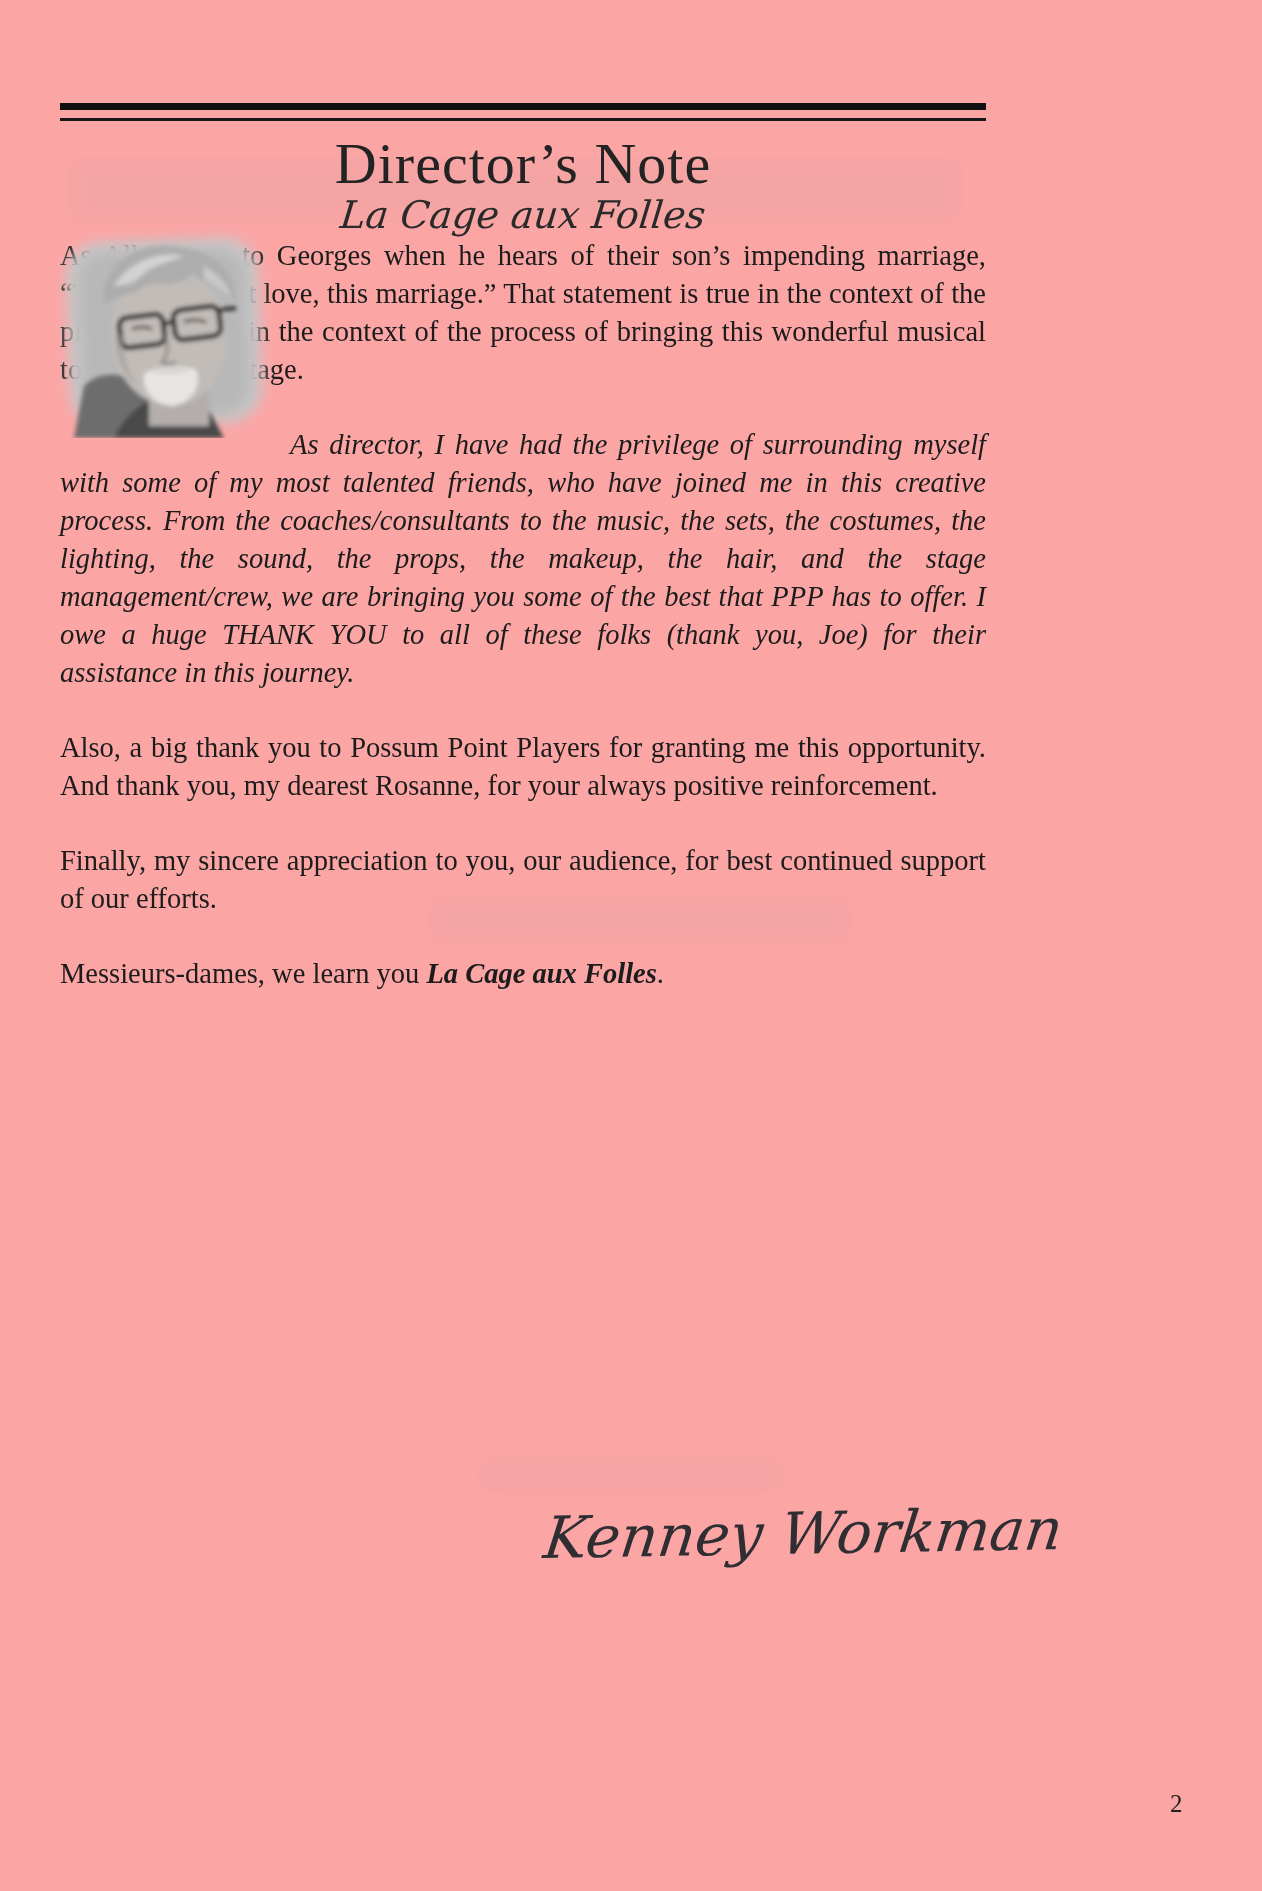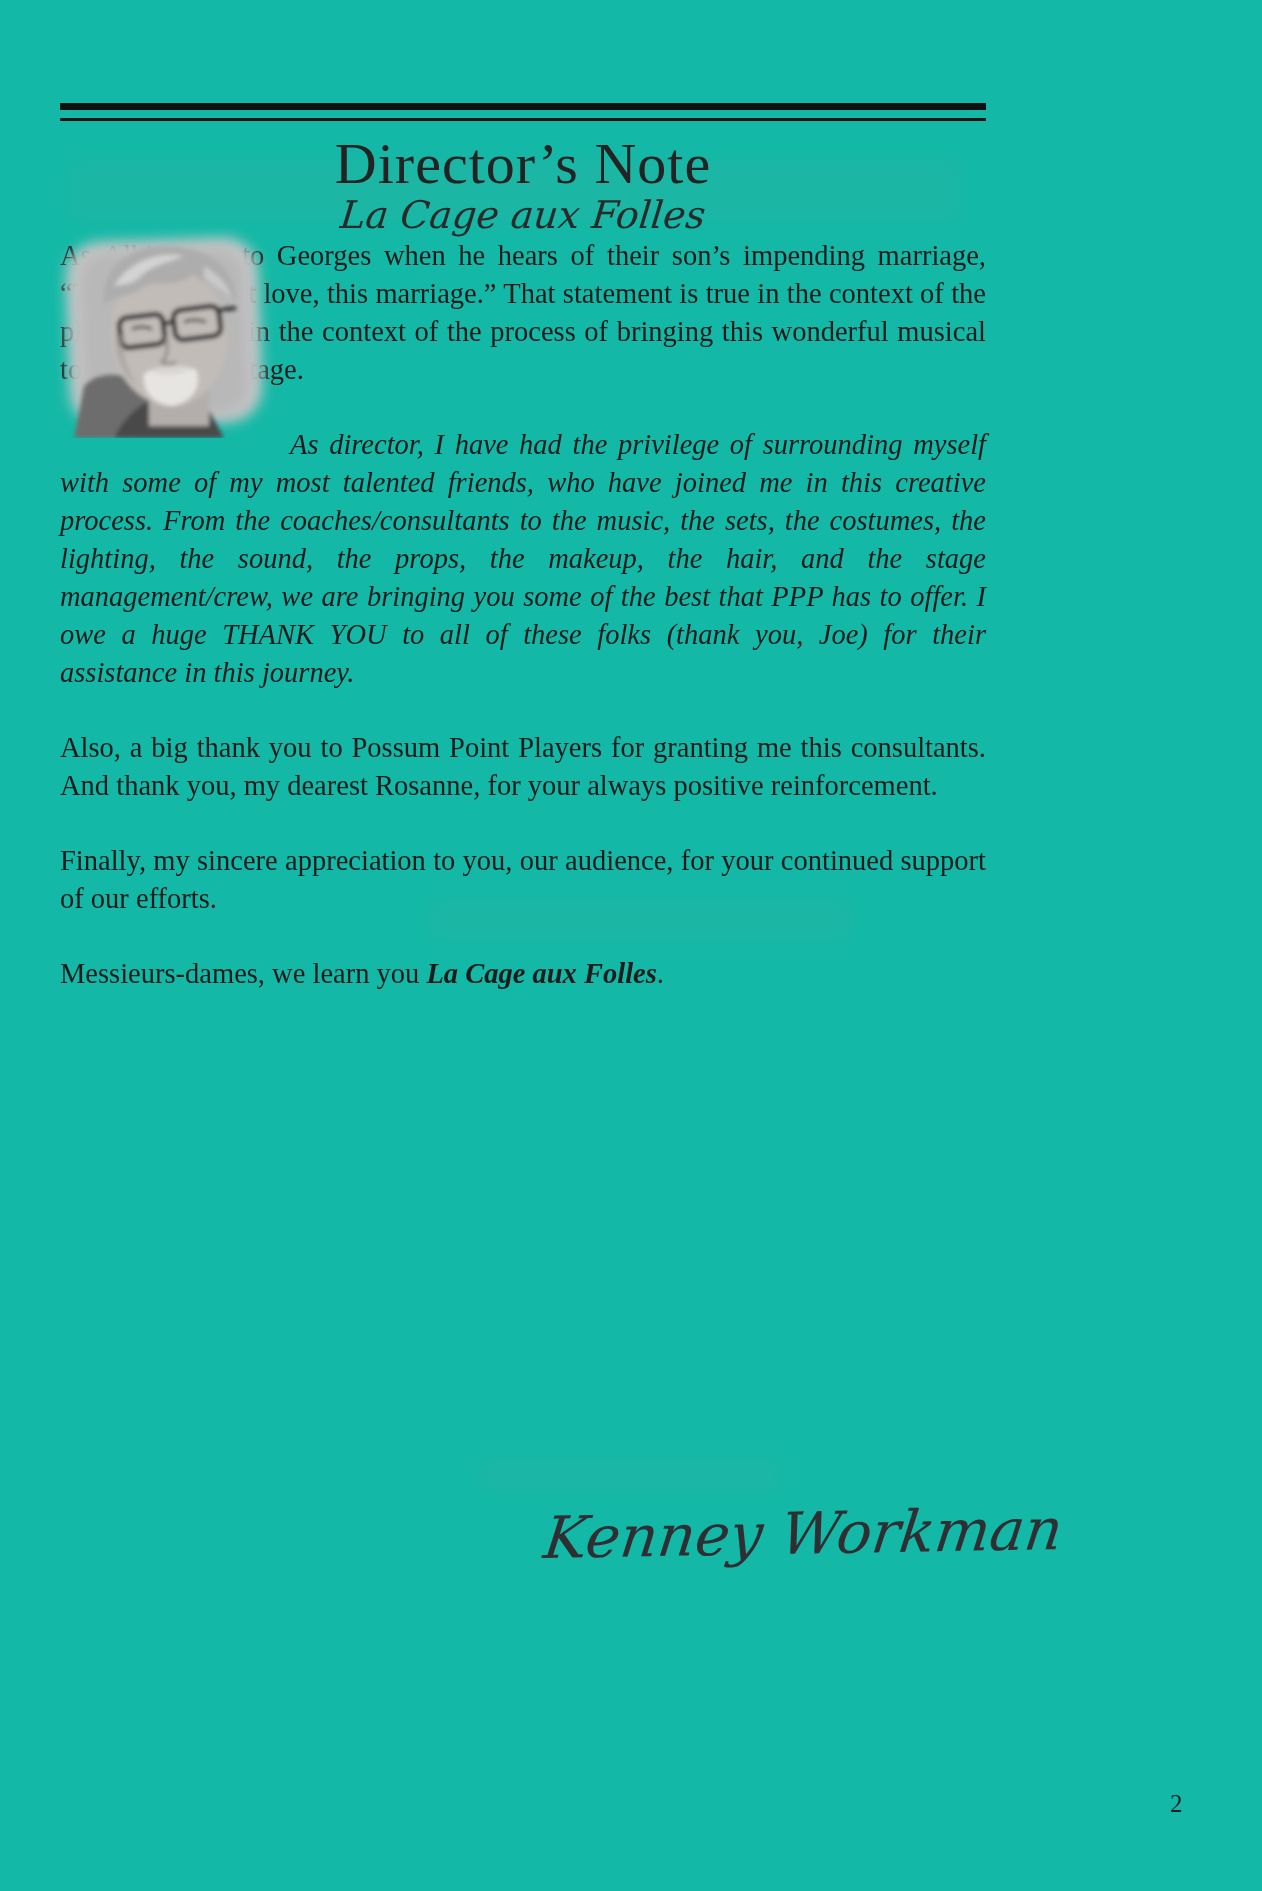--- a/index.html
+++ b/index.html
@@ -4,21 +4,21 @@
 <style>
   html,body{margin:0;padding:0;}
   body{
     width:1262px;height:1891px;
     background:#ffffff;
     font-family:"Liberation Serif", serif;
     color:#1b1b1b;
     position:relative;
     overflow:hidden;
   }
-  .page{position:absolute;inset:0;background:#14b8a6;}
+  .page{position:absolute;inset:0;background:#fca5a5;}
   
   .ghost{position:absolute;background:#9a9a9a;opacity:0.06;filter:blur(6px);border-radius:8px;}
 
   .rule-thick{position:absolute;left:60px;top:103px;width:926px;height:7px;background:#101010;}
   .rule-thin{position:absolute;left:60px;top:118px;width:926px;height:3px;background:#161616;}
 
   .content{position:absolute;left:60px;top:126px;width:926px;}
 
   .title{
     margin:4px 0 0 0;
@@ -131,22 +131,22 @@
           <path d="M96 146 Q116 138 138 144 Q118 152 96 146 Z" fill="#d8d5d2"></path>
 
           <path d="M62 110 C60 130 70 150 84 160 C70 140 68 124 70 108 Z" fill="#9e9a96" opacity="0.6"></path>
         </g>
       </svg>
     </div>
 
     <div class="body-text">
       <p class="p-first">As Albin says to Georges when he hears of their son’s impending marriage, “This is all about love, this marriage.”  That statement is true in the context of the play and is true in the context of the process of bringing this wonderful musical to the Possums stage.</p>
       <p class="p-indent">As director, I have had the privilege of surrounding myself with some of my most talented friends, who have joined me in this creative process.  From the coaches/consultants to the music, the sets, the costumes, the lighting, the sound, the props, the makeup, the hair, and the stage management/crew, we are bringing you some of the best that PPP has to offer. I owe a huge THANK YOU to all of these folks (thank you, Joe) for their assistance in this journey.</p>
-      <p>Also, a big thank you to Possum Point Players for granting me this consultants. And thank you, my dearest Rosanne, for your always positive reinforcement.</p>
-      <p>Finally, my sincere appreciation to you, our audience, for your continued support of our efforts.</p>
+      <p>Also, a big thank you to Possum Point Players for granting me this opportunity. And thank you, my dearest Rosanne, for your always positive reinforcement.</p>
+      <p>Finally, my sincere appreciation to you, our audience, for best continued support of our efforts.</p>
       <p><span>Messieurs-dames, we learn you </span><span class="show-title">La Cage aux Folles</span><span>.</span></p>
     </div>
 
   </div>
 
   <div class="signature">Kenney Workman</div>
 
   <div class="page-number">2</div>
 
 </div>

